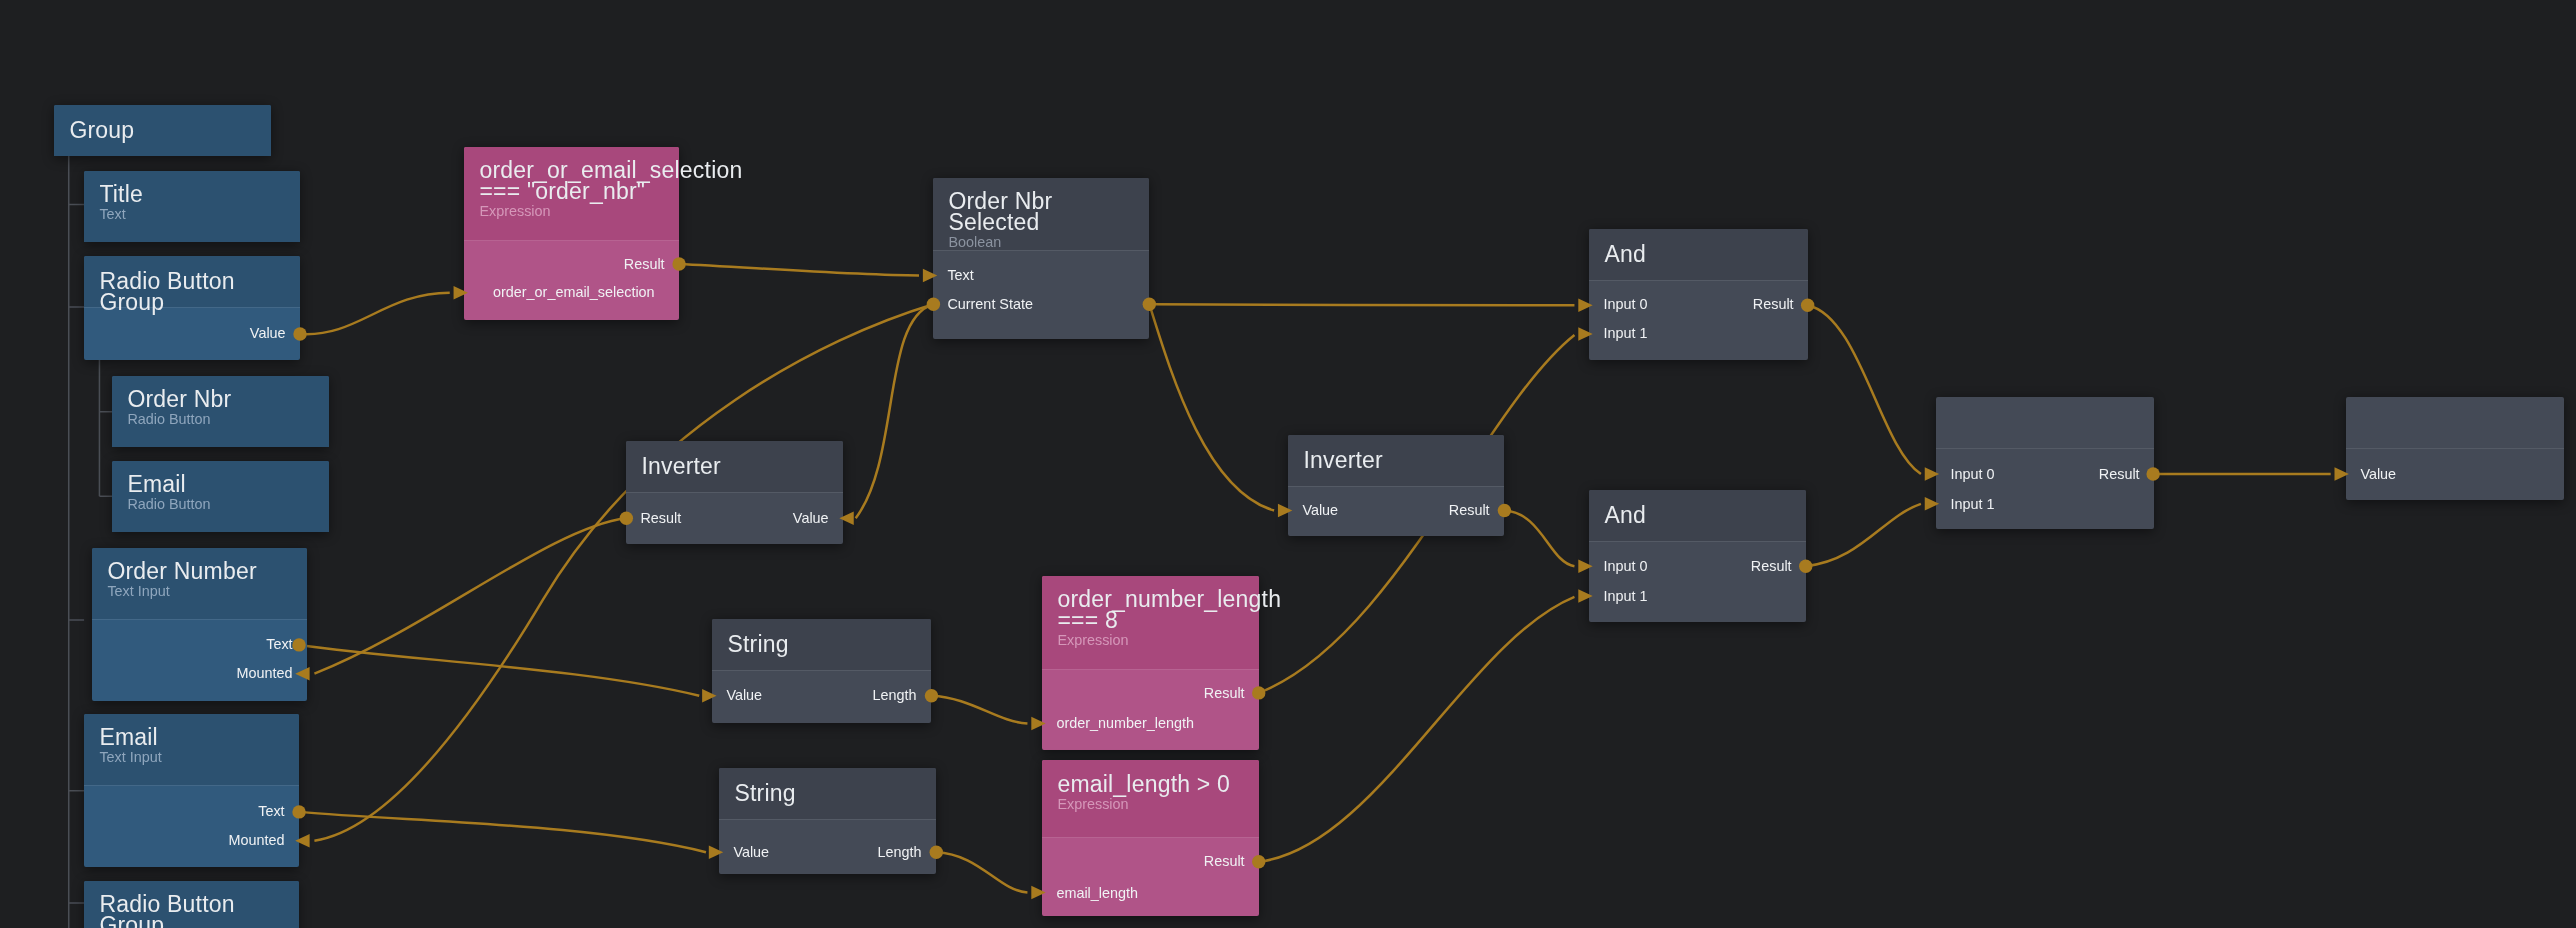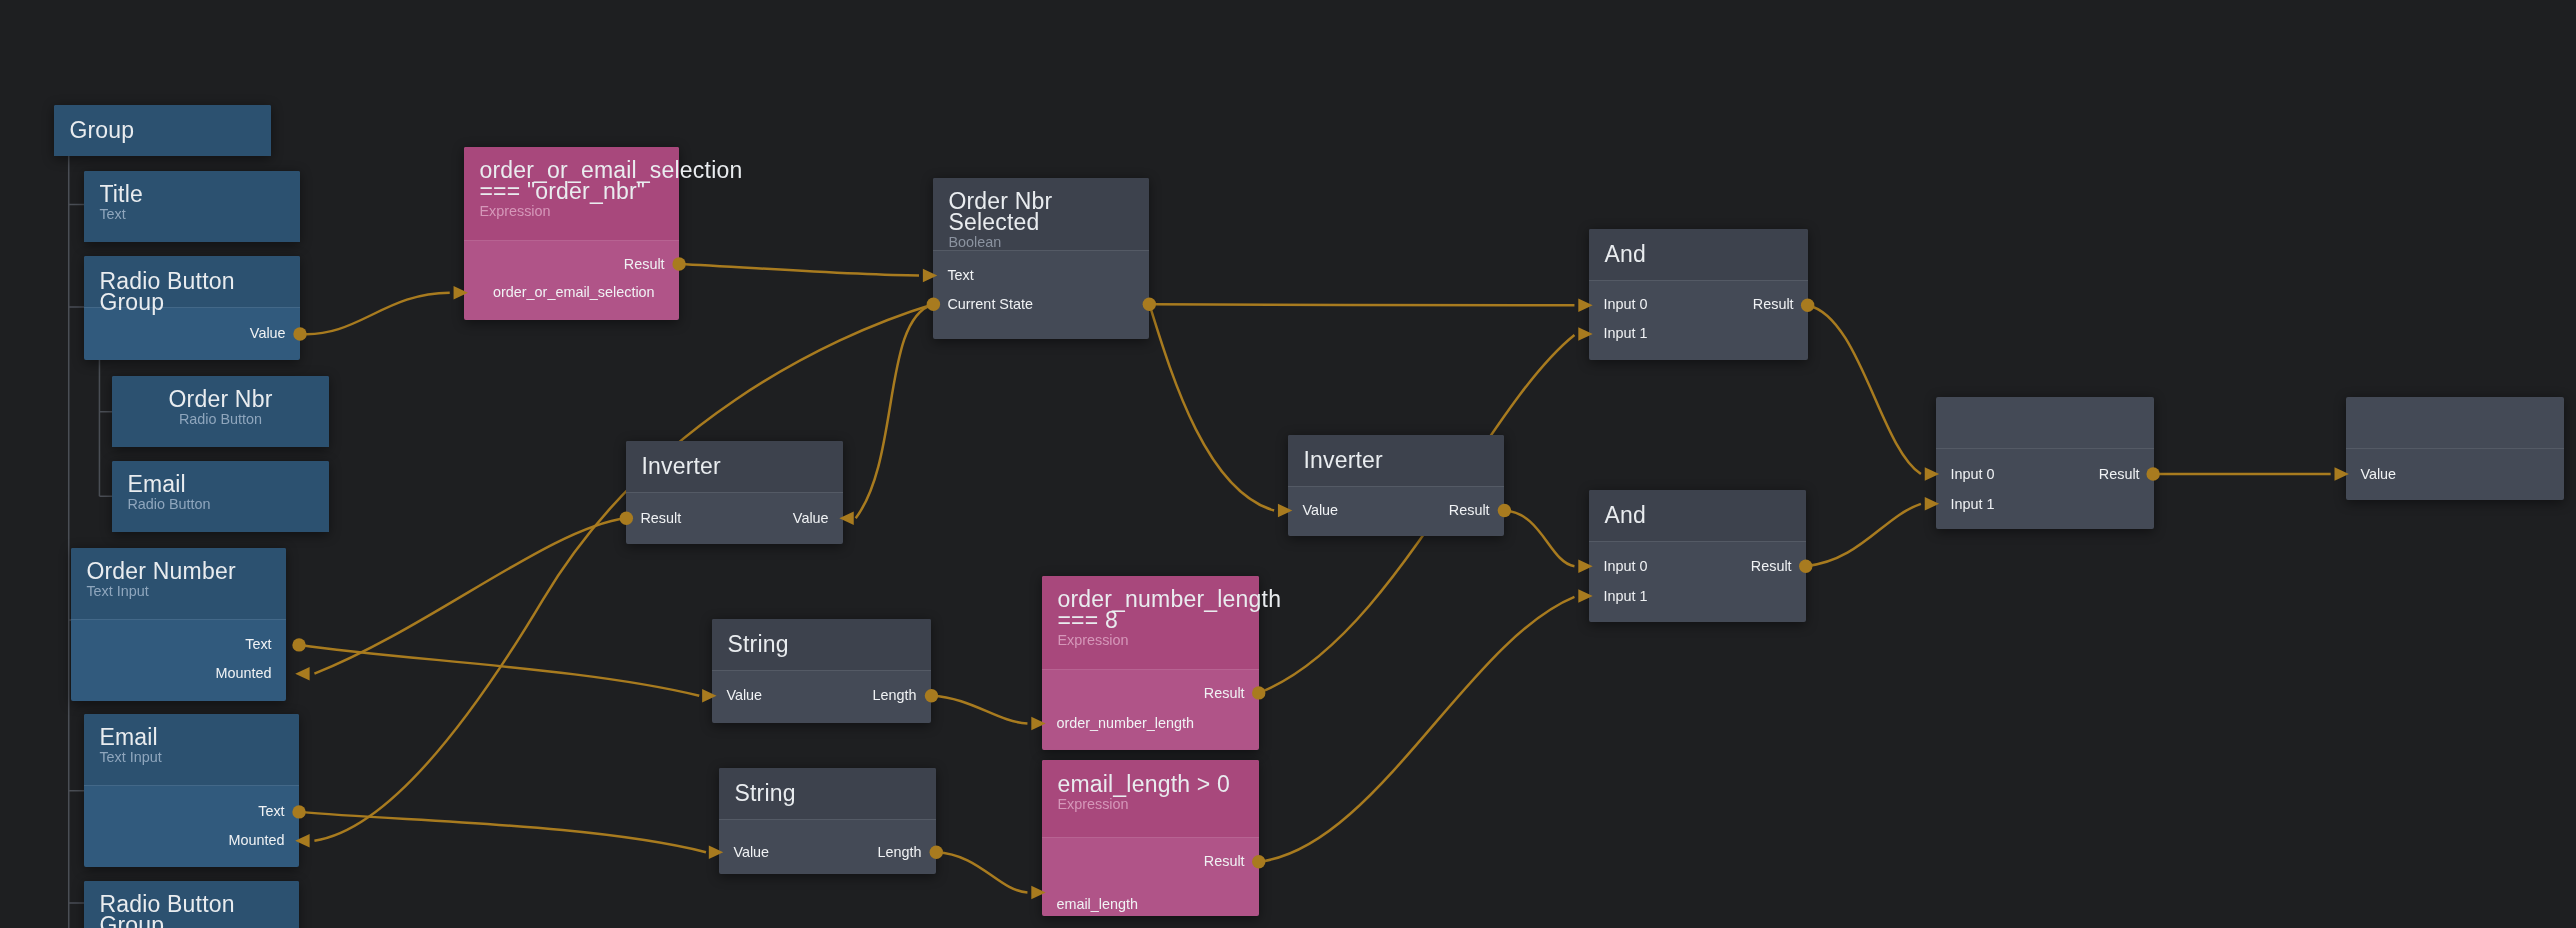--- a/index.html
+++ b/index.html
@@ -56,32 +56,32 @@
         </div>
       </div>
       <div class="node blue" style="left: 84px; top: 256px; width: 216px; height: 104px;">
         <div class="hdr" style="height: 51px; padding-top: 15.4px;">
           <div class="title">Radio Button Group</div>
         </div>
         <div class="bodyline" style="top: 51px;"></div>
         <div class="port right" style="top: 67px;">Value</div>
       </div>
       <div class="node blue" style="left: 112px; top: 376px; width: 217px; height: 71px;">
-        <div class="hdr" style="height: 71px; padding-top: 13.4px; text-align: center;">
+        <div class="hdr" style="height: 71px; padding-top: 13.4px;">
           <div class="title">Order Nbr</div>
           <div class="sub">Radio Button</div>
         </div>
       </div>
       <div class="node blue" style="left: 112px; top: 461px; width: 217px; height: 71px;">
         <div class="hdr" style="height: 71px; padding-top: 13.4px;">
           <div class="title">Email</div>
           <div class="sub">Radio Button</div>
         </div>
       </div>
-      <div class="node blue" style="left: 71px; top: 548px; width: 215px; height: 153px;">
+      <div class="node blue" style="left: 92px; top: 548px; width: 215px; height: 153px;">
         <div class="hdr" style="height: 71px; padding-top: 13.4px;">
           <div class="title">Order Number</div>
           <div class="sub">Text Input</div>
         </div>
         <div class="bodyline" style="top: 71px;"></div>
         <div class="port right" style="top: 86px;">Text</div>
         <div class="port right" style="top: 115px;">Mounted</div>
       </div>
       <div class="node blue" style="left: 84px; top: 714px; width: 215px; height: 153px;">
         <div class="hdr" style="height: 71px; padding-top: 13.4px;">
@@ -150,21 +150,21 @@
         <div class="port left" style="top: 74px;">Value</div>
         <div class="port right" style="top: 74px;">Length</div>
       </div>
       <div class="node pink" style="left: 1042px; top: 760px; width: 217px; height: 156px;">
         <div class="hdr" style="height: 77px; padding-top: 14px;">
           <div class="title">email_length &gt; 0</div>
           <div class="sub">Expression</div>
         </div>
         <div class="bodyline" style="top: 77px;"></div>
         <div class="port right" style="top: 91px;">Result</div>
-        <div class="port left" style="top: 134px;">email_length</div>
+        <div class="port left" style="top: 123px;">email_length</div>
       </div>
       <div class="node gray" style="left: 1288px; top: 435px; width: 216px; height: 101px;">
         <div class="hdr" style="height: 51px; padding-top: 15.4px;">
           <div class="title">Inverter</div>
         </div>
         <div class="bodyline" style="top: 51px;"></div>
         <div class="port left" style="top: 65px;">Value</div>
         <div class="port right" style="top: 65px;">Result</div>
       </div>
       <div class="node gray" style="left: 1589px; top: 229px; width: 219px; height: 131px;">

